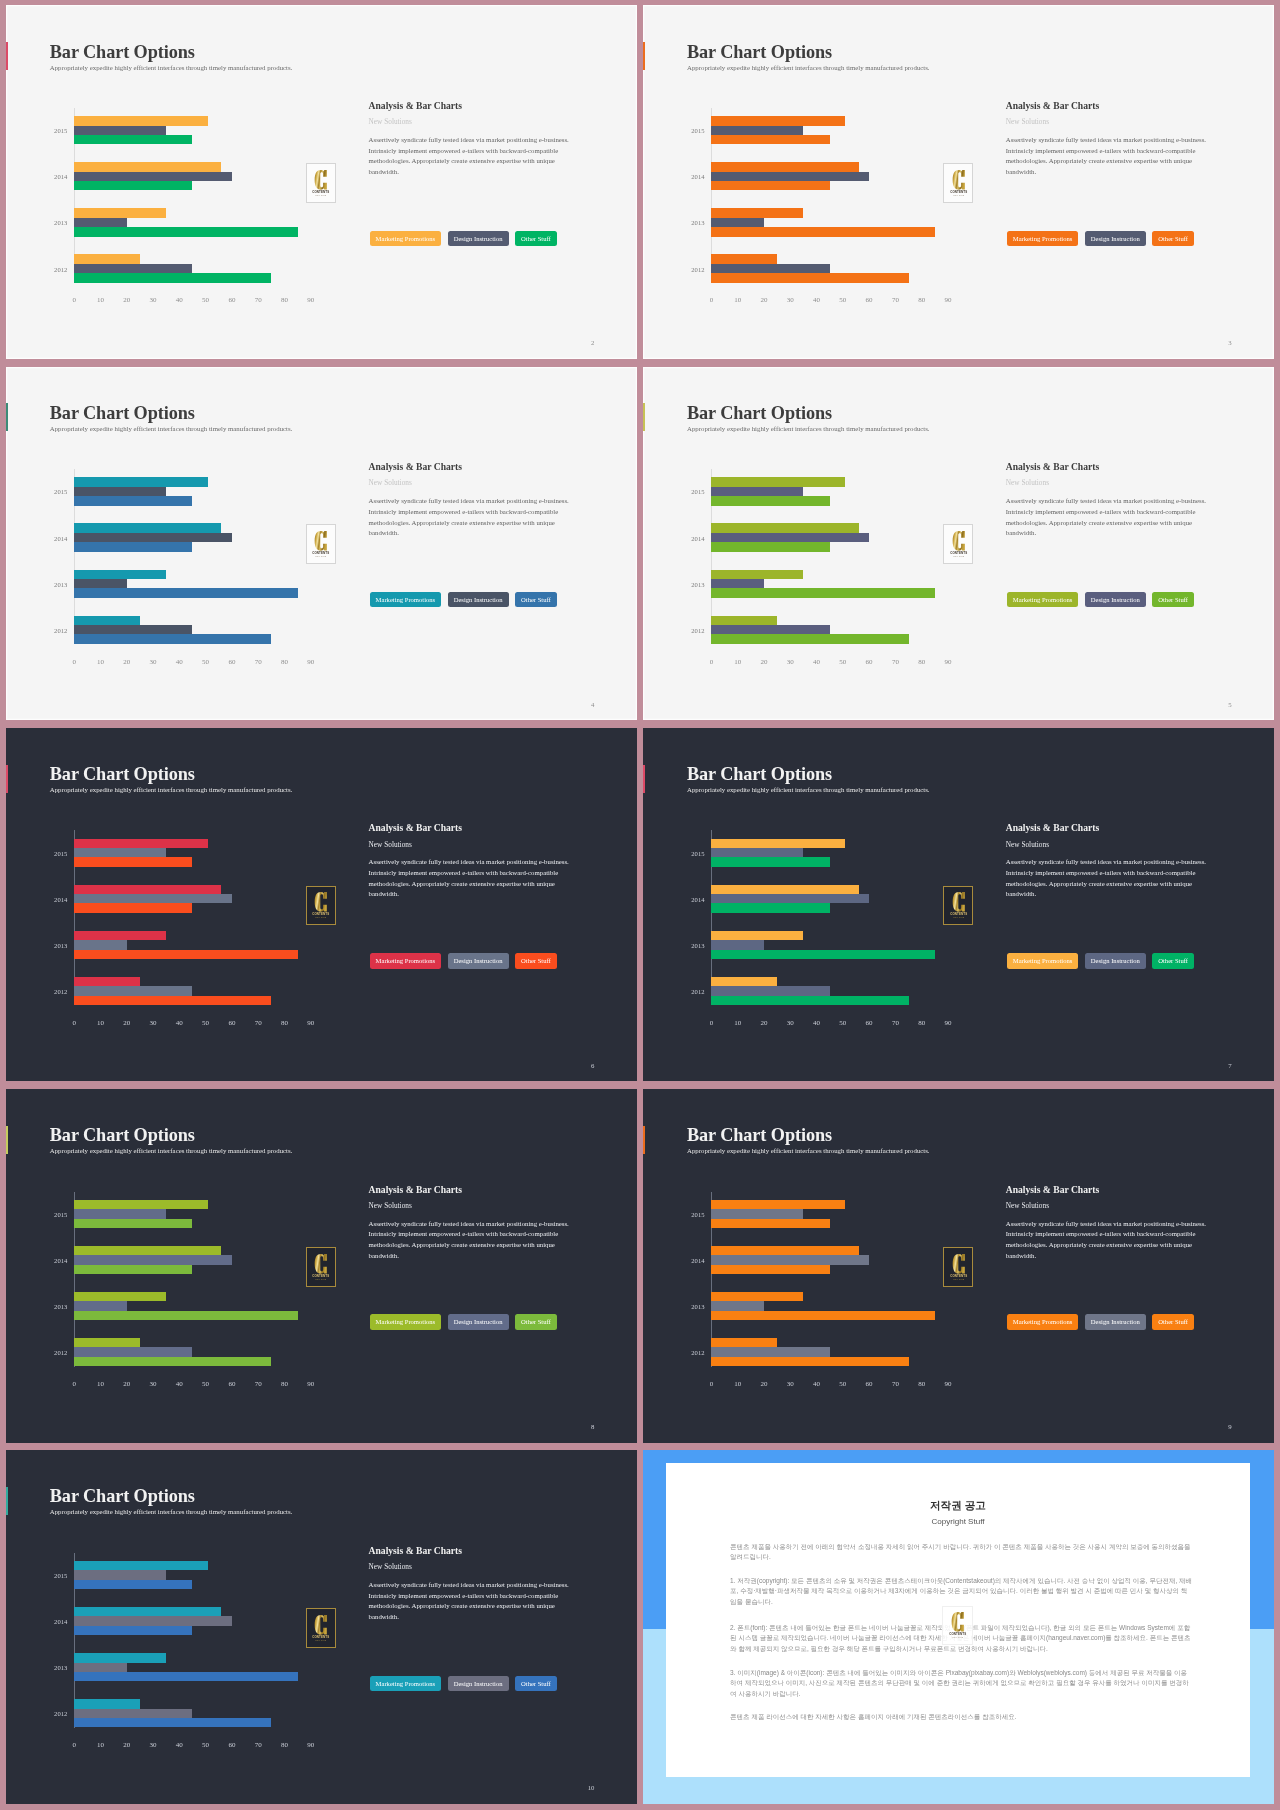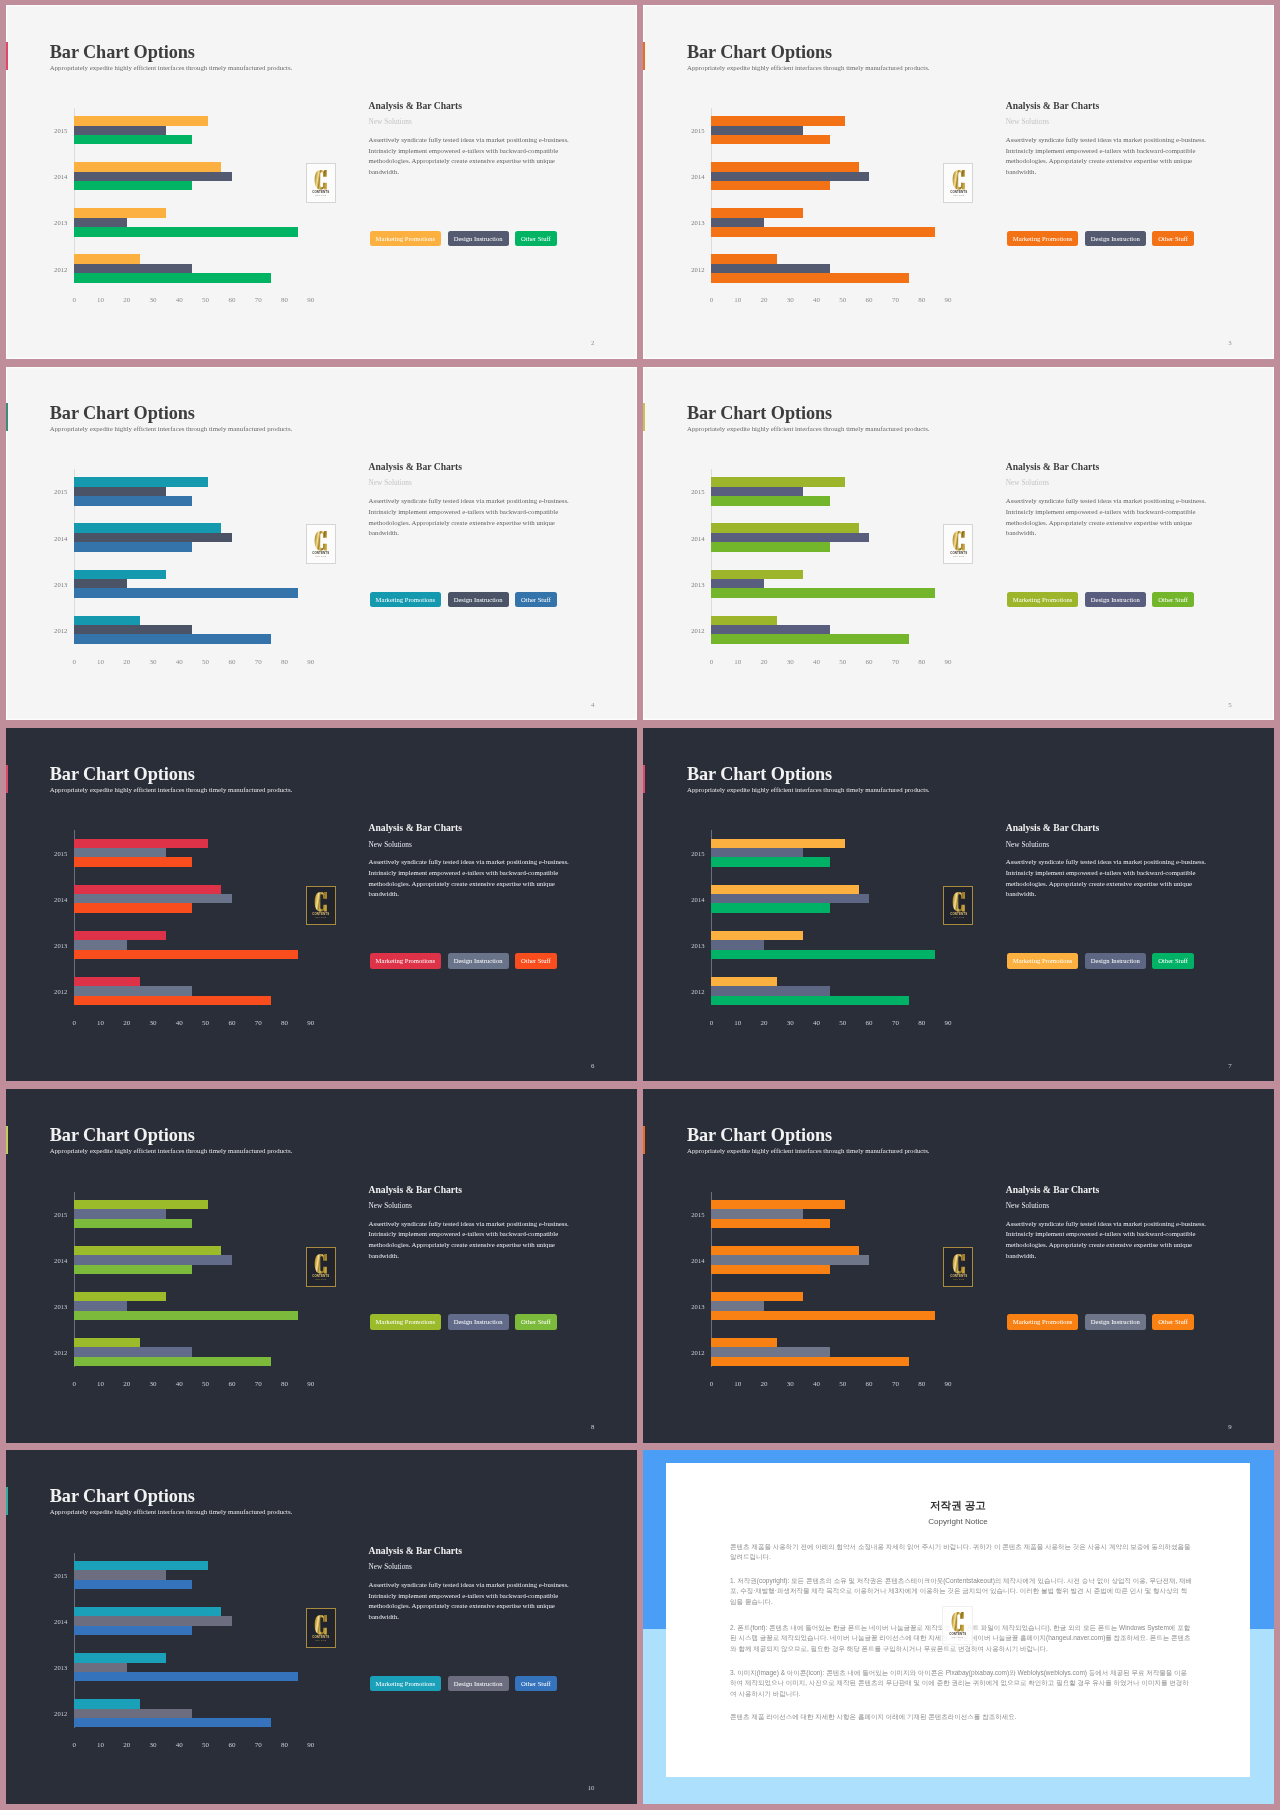--- a/index.html
+++ b/index.html
@@ -612,21 +612,21 @@
           <div class="lg" style="background: rgb(53, 115, 189); color: rgb(255, 255, 255); font-size: 6.6px;">Other Stuff</div>
         </div>
         <div class="pagenum" style="right: 42.5px; bottom: 12.5px; font-size: 6.8px; color: rgb(201, 205, 214);">10</div>
       </div>
       <div class="slide" style="left: 642.8px; top: 1450.2px;">
         <div class="cp-outer">
           <div class="cp-top"></div>
           <div class="cp-bot"></div>
           <div class="cp-paper" style="left: 23.2px; top: 12.8px; width: 584px; height: 314.5px; box-sizing: border-box;">
             <div class="cp-h1" style="position: absolute; left: 0px; right: 0px; top: 36.2px; font-size: 10.6px; line-height: 13px;">저작권 공고</div>
-            <div class="cp-h2" style="position: absolute; left: 0px; right: 0px; top: 53.7px; font-size: 8.05px; line-height: 10px;">Copyright Notice</div>
+            <div class="cp-h2" style="position: absolute; left: 0px; right: 0px; top: 53.7px; font-size: 8.05px; line-height: 10px;">Copyright Stuff</div>
             <div class="cp-p" style="position: absolute; left: 64.1px; width: 462px; top: 79px; font-size: 6.5px; line-height: 10.4px;">콘텐츠 제품을 사용하기 전에 아래의 협약서 소정내용 자세히 읽어 주시기 바랍니다. 귀하가 이 콘텐츠 제품을 사용하는 것은 사용시 계약의 보증에 동의하셨음을 알려드립니다.</div>
             <div class="cp-p" style="position: absolute; left: 64.1px; width: 462px; top: 112.8px; font-size: 6.5px; line-height: 10.4px;">1. 저작권(copyright): 모든 콘텐츠의 소유 및 저작권은 콘텐츠스테이크아웃(Contentstakeout)의 제작사에게 있습니다. 사전 승낙 없이 상업적 이용, 무단전재, 재배포, 수정·재발행·파생저작물 제작 목적으로 이용하거나 제3자에게 이용하는 것은 금지되어 있습니다. 이러한 불법 행위 발견 시 준법에 따른 민사 및 형사상의 책임을 묻습니다.</div>
             <div class="cp-p" style="position: absolute; left: 64.1px; width: 462px; top: 159.9px; font-size: 6.5px; line-height: 10.4px;">2. 폰트(font): 콘텐츠 내에 들어있는 한글 폰트는 네이버 나눔글꼴로 제작되었으나(폰트 파일이 제작되었습니다), 한글 외의 모든 폰트는 Windows System에 포함된 시스템 글꼴로 제작되었습니다. 네이버 나눔글꼴 라이선스에 대한 자세한 사항은 네이버 나눔글꼴 홈페이지(hangeul.naver.com)를 참조하세요. 폰트는 콘텐츠와 함께 제공되지 않으므로, 필요한 경우 해당 폰트를 구입하시거나 무료폰트로 변경하여 사용하시기 바랍니다.</div>
             <div class="cp-p" style="position: absolute; left: 64.1px; width: 462px; top: 205px; font-size: 6.5px; line-height: 10.4px;">3. 이미지(image) &amp; 아이콘(icon): 콘텐츠 내에 들어있는 이미지와 아이콘은 Pixabay(pixabay.com)와 Weblolys(weblolys.com) 등에서 제공된 무료 저작물을 이용하여 제작되었으나 이미지, 사진으로 제작된 콘텐츠의 무단판매 및 이에 준한 권리는 귀하에게 없으므로 확인하고 필요할 경우 유사를 하였거나 이미지를 변경하여 사용하시기 바랍니다.</div>
             <div class="cp-p" style="position: absolute; left: 64.1px; width: 462px; top: 248.7px; font-size: 6.5px; line-height: 10.4px;">콘텐츠 제품 라이선스에 대한 자세한 사항은 홈페이지 아래에 기재된 콘텐츠라이선스를 참조하세요.</div>
           </div>
           <div class="cp-logo" style="left: 299.6px; top: 155.8px; width: 30.8px; height: 39px; display: flex; align-items: center; justify-content: center; background: rgba(255, 255, 255, 0.86); border: 0.7px solid rgb(240, 240, 240); box-sizing: border-box;">
             <svg viewBox="0 0 60 78" width="21.5" height="28">
               <defs>
                 <linearGradient id="goldl2150" x1="0" y1="0" x2="1" y2="0.25">

